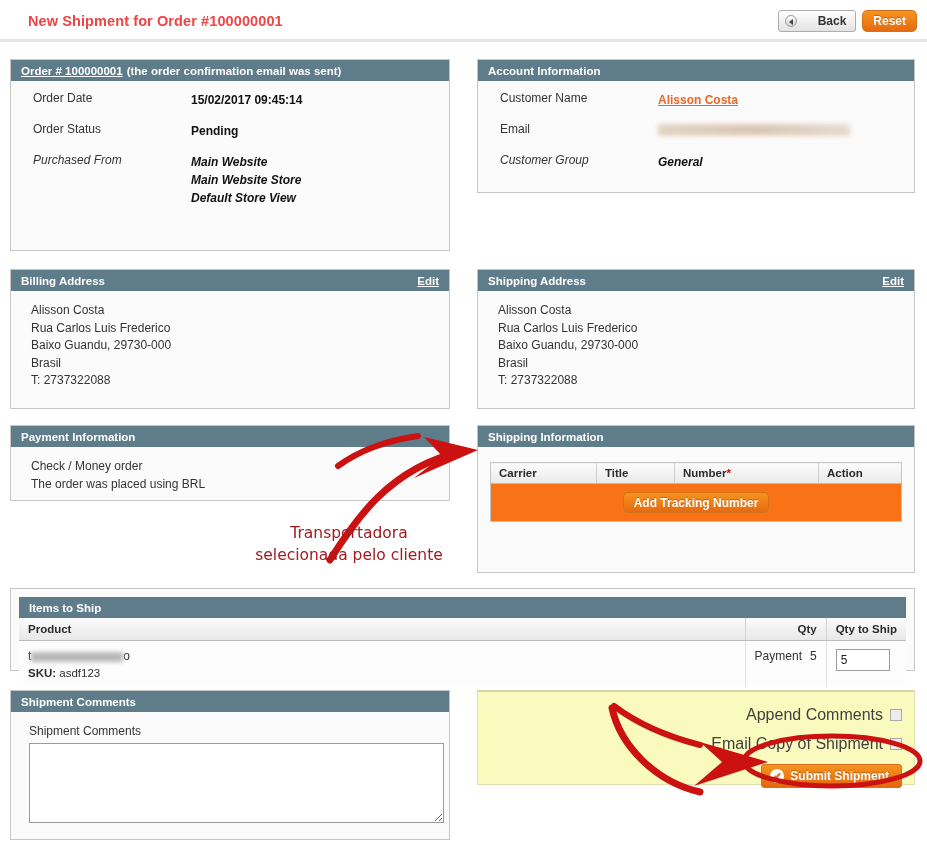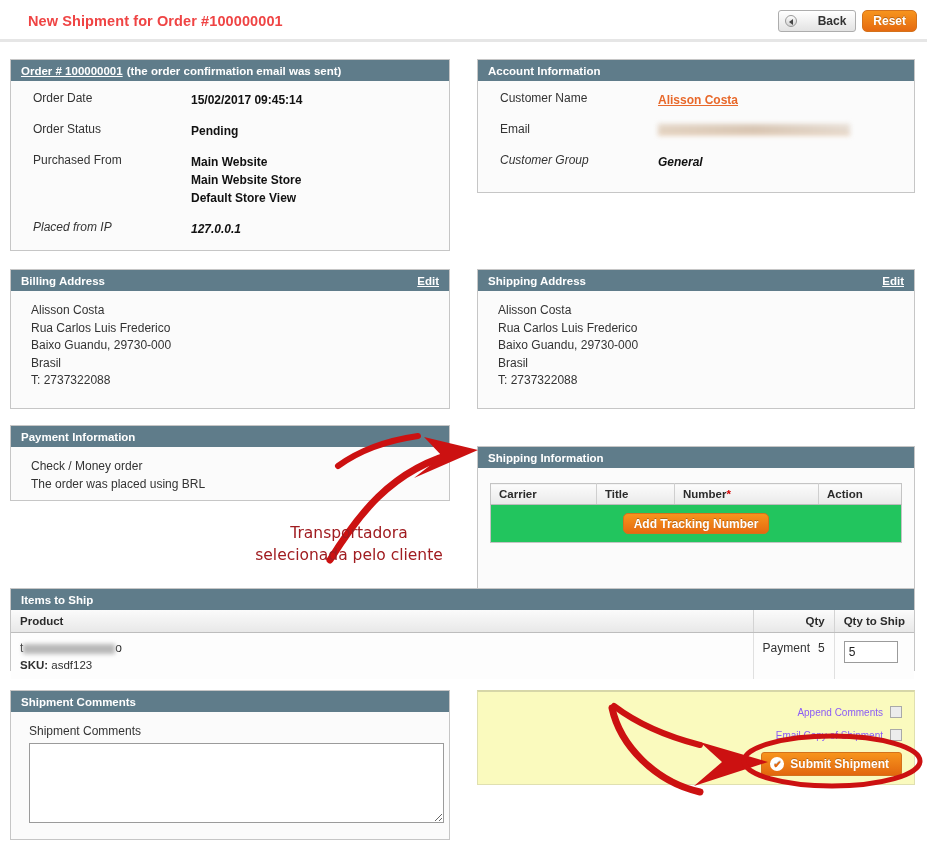--- a/index.html
+++ b/index.html
@@ -153,21 +153,21 @@
     border-bottom: 1px solid #bcbcbc;
     font-size: 11.5px;
     font-weight: bold;
     text-align: left;
     padding: 4px 8px;
     color: #2b2b2b;
   }
   .track-table th:last-child { border-right: none; }
   .req { color: #d40000; font-weight: bold; }
   .track-table td {
-    background: #22c55e;
+    background: #f97316;
     padding: 8px;
     text-align: center;
     height: 38px;
   }
 
   
   .items-table {
     width: 100%;
     border-collapse: collapse;
     background: #fca5a5;
@@ -233,22 +233,22 @@
     position: absolute;
     right: 12px; top: 14px;
     text-align: right;
   }
   .chk-row {
     display: flex;
     align-items: center;
     justify-content: flex-end;
     gap: 7px;
     margin-bottom: 11px;
-    font-size: 10px;
-    color: #8b5cf6;
+    font-size: 16px;
+    color: #404040;
   }
   .chk {
     width: 12px; height: 12px;
     border: 1px solid #a9a9a9;
     background: #ececec;
     flex: none;
     cursor: pointer;
   }
   .btn-submit {
     display: inline-flex;
@@ -321,24 +321,20 @@
     <div class="kv">
       <div class="k">Order Status</div>
       <div class="v">Pending</div>
     </div>
     <div class="kv">
       <div class="k">Purchased From</div>
       <div class="v" style="white-space:pre-line;">Main Website
 Main Website Store
 Default Store View</div>
     </div>
-    <div class="kv">
-      <div class="k">Placed from IP</div>
-      <div class="v">127.0.0.1</div>
-    </div>
   </div>
 </div>
 
 <div class="panel" style="left:477px; top:59px; width:438px; height:134px;">
   <div class="panel-head">
     <span class="ph-left">Account Information</span>
   </div>
   <div class="panel-body">
     <div class="kv">
       <div class="k">Customer Name</div>
@@ -390,21 +386,21 @@
 <div class="panel" style="left:10px; top:425px; width:440px; height:76px;">
   <div class="panel-head">
     <span class="ph-left">Payment Information</span>
   </div>
   <div class="panel-body" style="padding-left:20px; padding-top:11px;">
     <div class="pay-line">Check / Money order</div>
     <div class="pay-line">The order was placed using BRL</div>
   </div>
 </div>
 
-<div class="panel" style="left:477px; top:425px; width:438px; height:148px;margin-top:21px;">
+<div class="panel" style="left:477px; top:425px; width:438px; height:148px;">
   <div class="panel-head">
     <span class="ph-left">Shipping Information</span>
   </div>
   <div class="panel-body" style="padding:9px 12px 10px 12px;">
     <table class="track-table">
       <thead>
         <tr>
           <th style="width:106px;">Carrier</th>
           <th style="width:78px;">Title</th>
           <th style="width:144px;"><span>Number</span><span class="req">*</span></th>
@@ -417,21 +413,21 @@
             <button class="btn-orange" style="height:21px;">
               <span>Add Tracking Number</span>
             </button>
           </td>
         </tr>
       </tbody>
     </table>
   </div>
 </div>
 
-<div class="panel" style="left:10px; top:588px; width:905px; height:83px; padding:0;">
+<div class="panel" style="left:10px; top:588px; width:905px; height:83px; padding:8px;">
   <div class="panel-head">
     <span class="ph-left">Items to Ship</span>
   </div>
   <table class="items-table">
     <thead>
       <tr>
         <th>Product</th>
         <th class="num" style="width:78px;">Qty</th>
         <th style="width:77px;">Qty to Ship</th>
       </tr>

